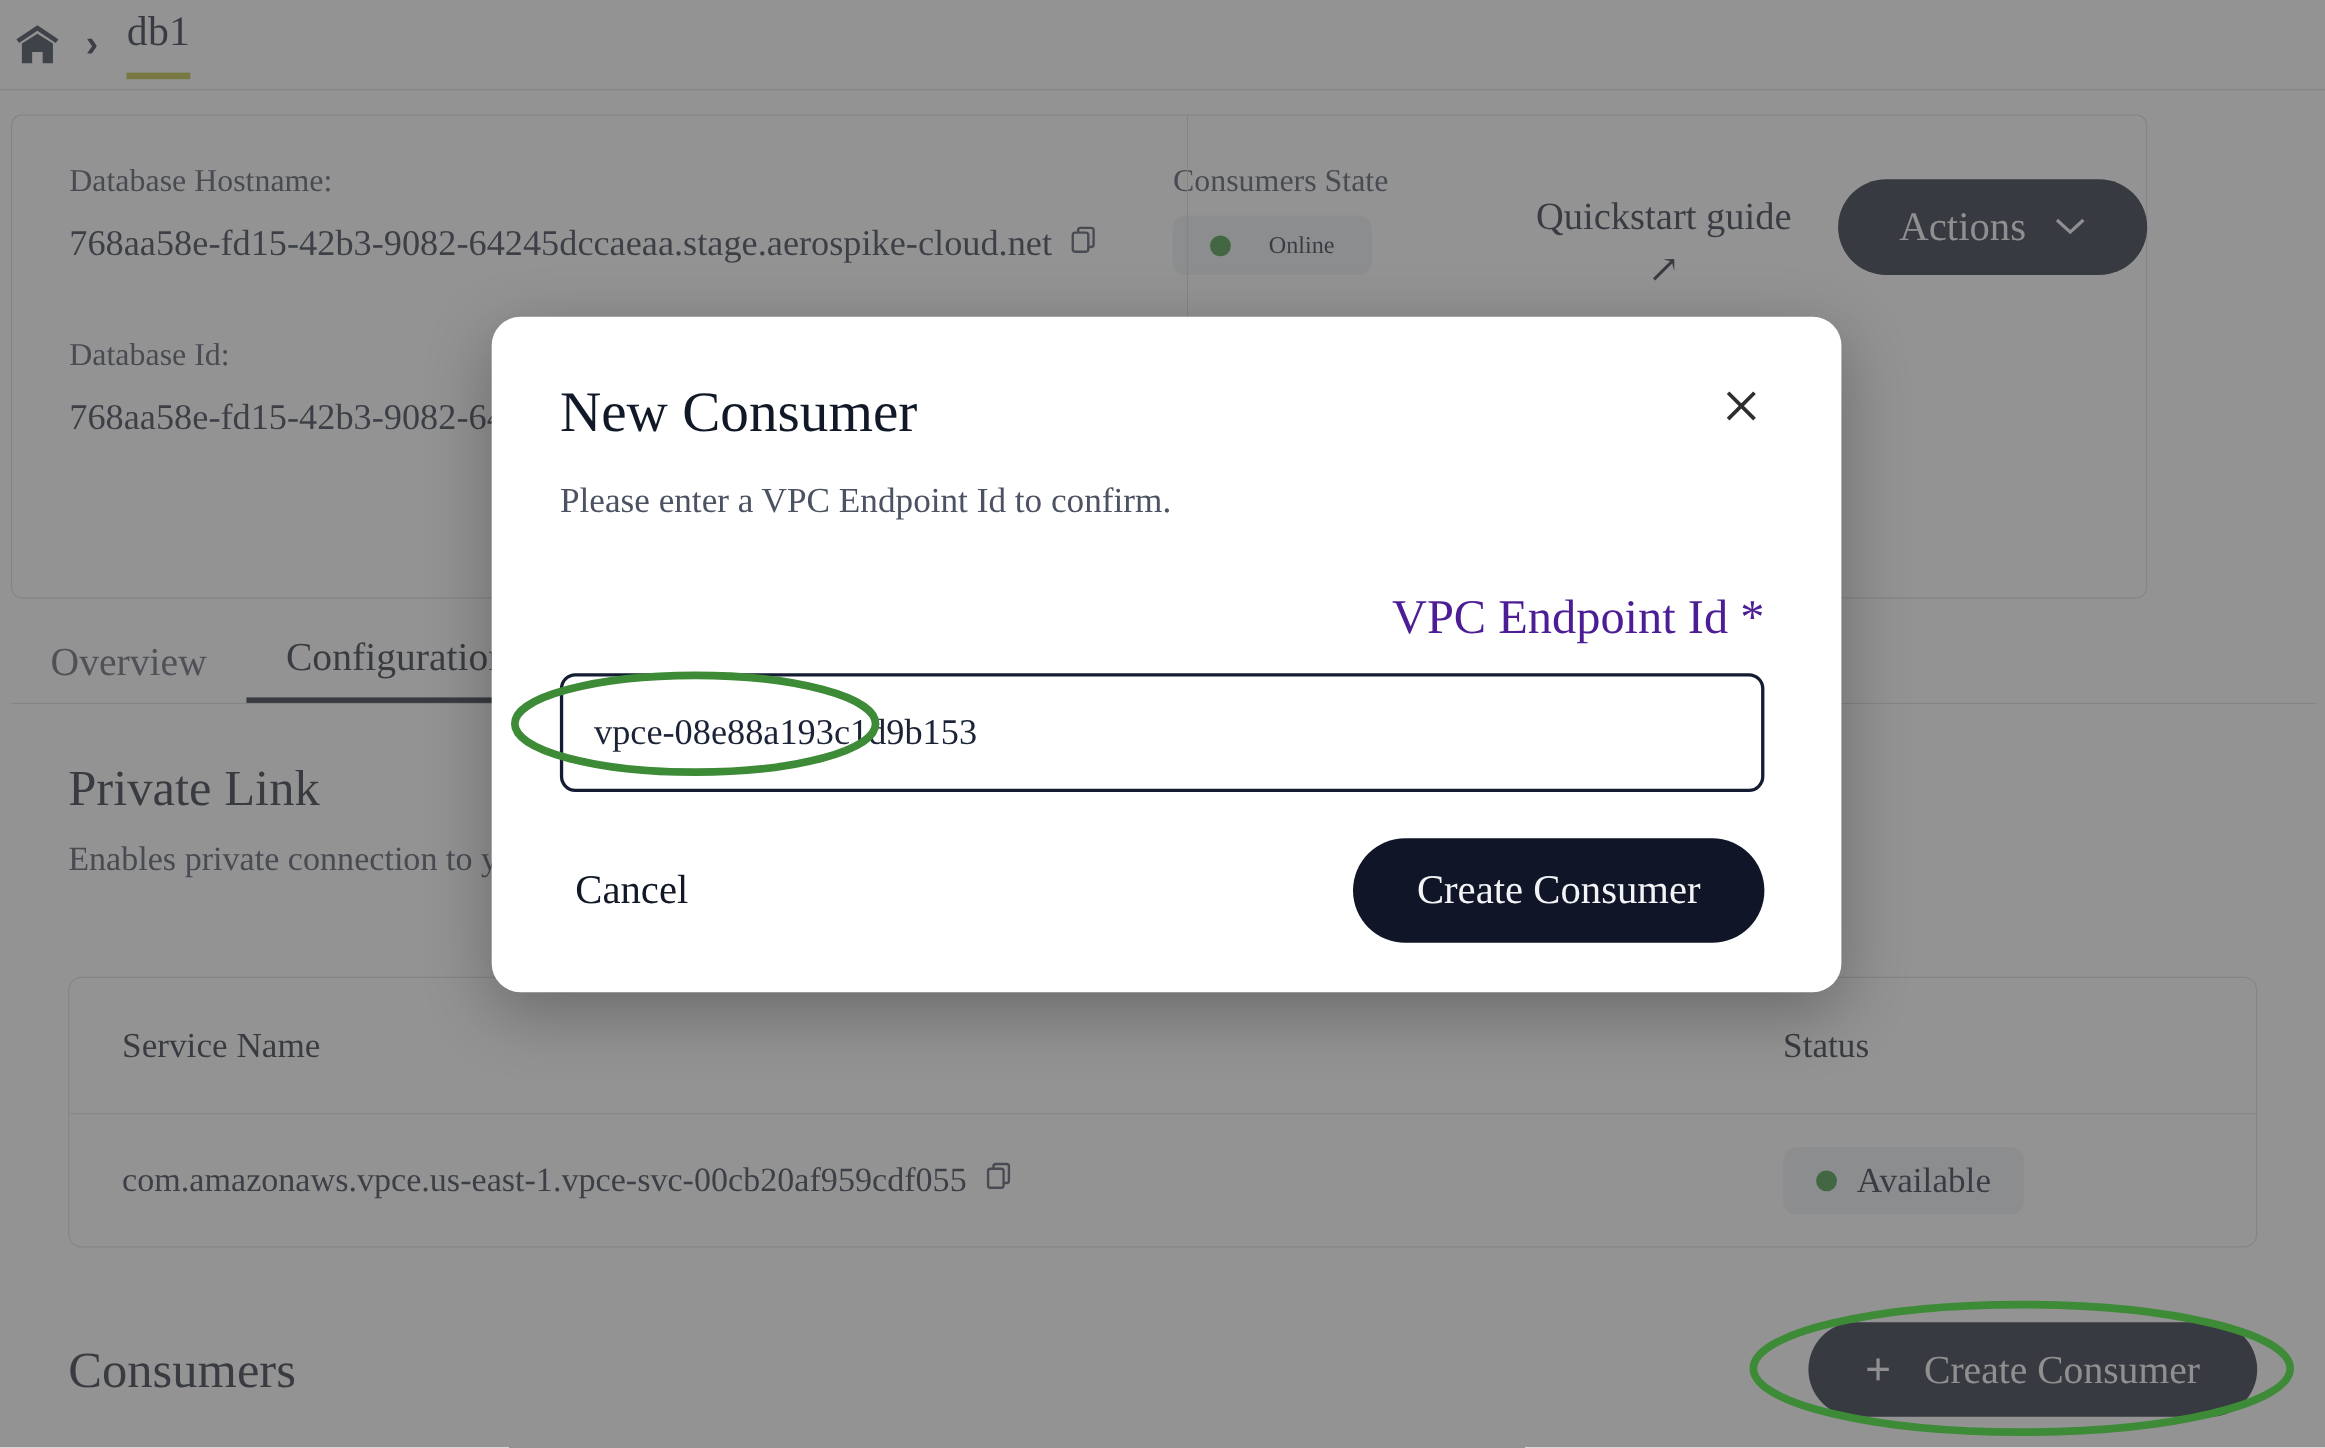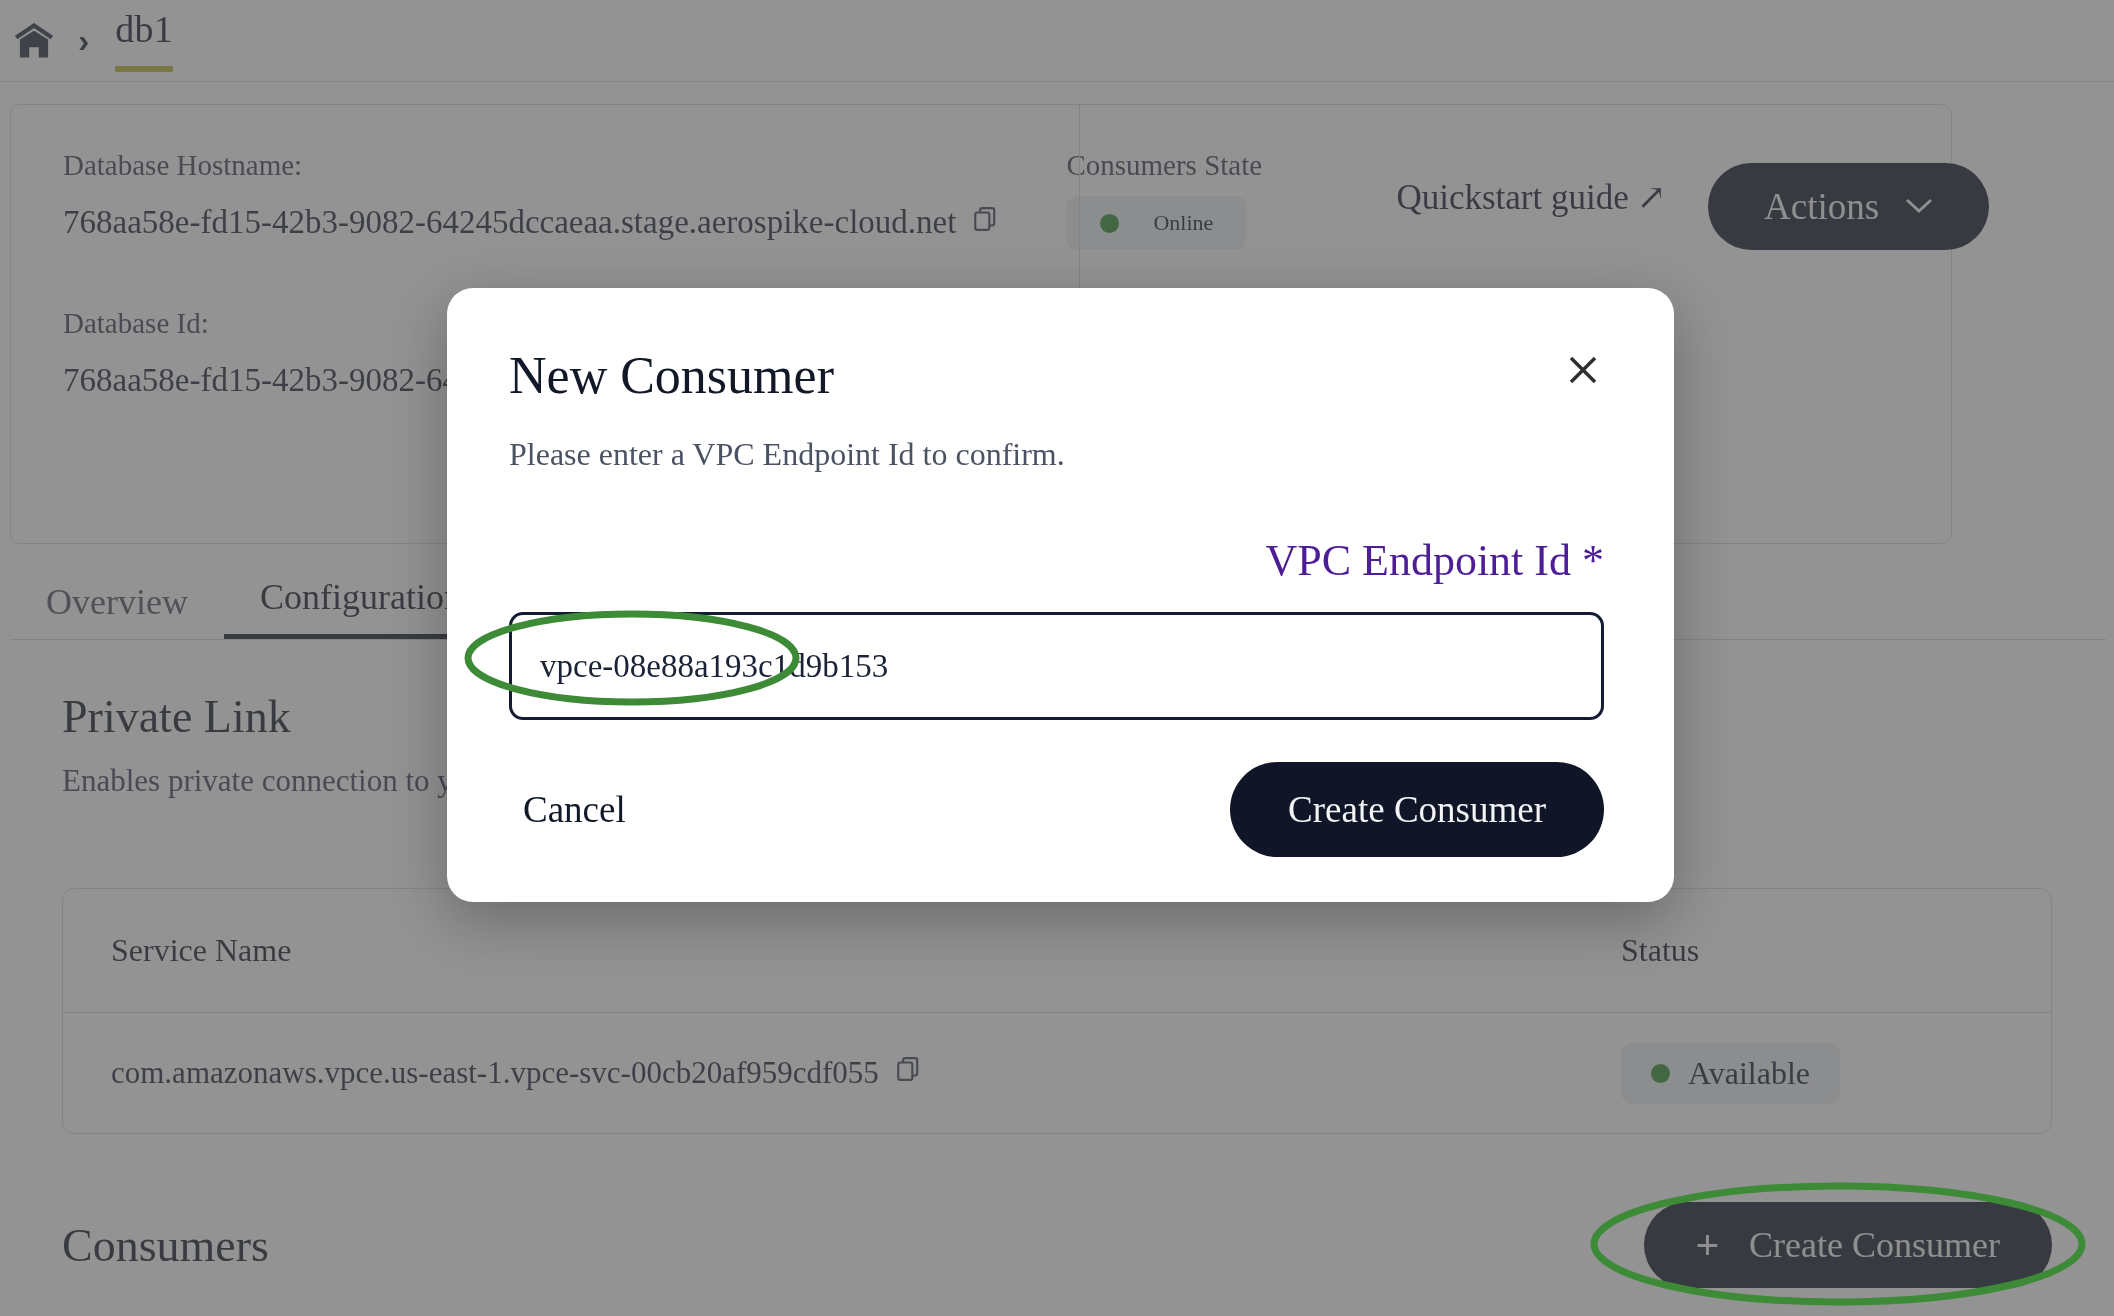--- a/index.html
+++ b/index.html
@@ -51,21 +51,21 @@
   .state-label { font-size: 29px; color:#3c4354; margin-bottom: 14px; }
   .state-pill {
     display:inline-flex; align-items:center; gap:34px;
     background:#eceef1; border-radius: 12px; padding: 14px 34px;
     font-size: 22px; color:#141a2e;
   }
   .dot { width: 19px; height:19px; border-radius:50%; background:#2d8a2d; flex:none; }
 
   .quickstart {
     font-size: 35px; color:#141a2e; white-space:nowrap;
-    margin-top: 28px; margin-right: 42px; display:flex; align-items:flex-end; gap:8px;
+    margin-top: 28px; margin-right: 42px; display:flex; align-items:center; gap:8px;flex-direction:column;
   }
   .btn-dark {
     background:#101628; color:#f3f4f6; border:none; border-radius: 999px;
     font-family:"Liberation Serif","DejaVu Serif",serif;
     cursor:pointer; white-space:nowrap;
   }
   .actions-btn {
     margin-top: 14px; font-size: 37px; padding: 22px 56px;
     display:inline-flex; align-items:center; gap: 26px;
   }

